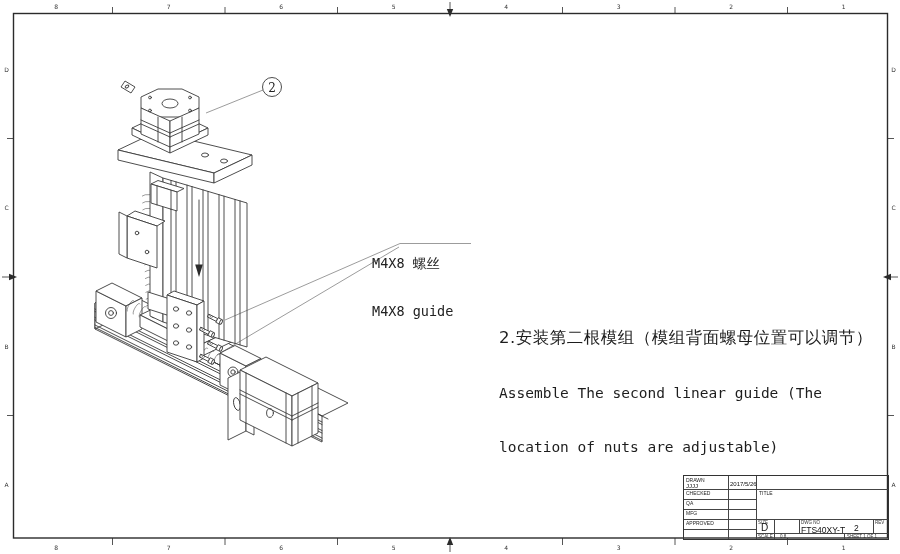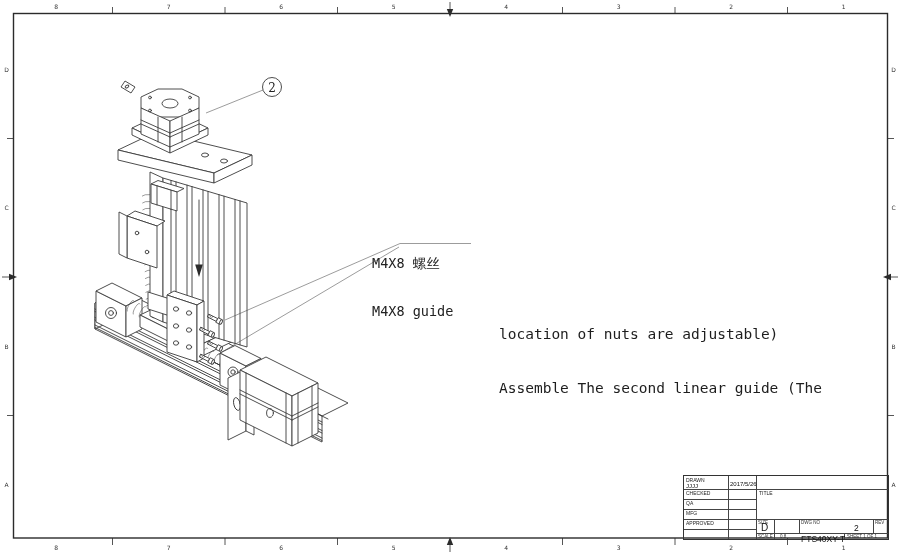--- a/index.html
+++ b/index.html
@@ -245,22 +245,23 @@
       <span>B</span>
       <span>A</span>
   </div>
 
   <div class="callout">
     <span style="display:block;">M4X8 螺丝</span>
     <span style="display:block;">M4X8 guide</span>
   </div>
 
   <div class="note">
+    <span class="zh">2.安装第二根模组（模组背面螺母位置可以调节）</span>
+    <span class="en">Assemble The second linear guide (The</span>
     <span class="en">location of nuts are adjustable)</span>
-    <span class="en">Assemble The second linear guide (The</span>
   </div>
 
   <div class="tb">
     <div class="vl" style="left:44px;top:0;height:63px;"></div>
     <div class="vl" style="left:72px;top:0;height:63px;"></div>
     <div class="hl" style="left:0;top:13px;width:204px;"></div>
     <div class="hl" style="left:0;top:23px;width:72px;"></div>
     <div class="hl" style="left:0;top:33px;width:72px;"></div>
     <div class="hl" style="left:0;top:43px;width:72px;"></div>
     <div class="hl" style="left:0;top:53px;width:72px;"></div>
@@ -276,20 +277,20 @@
     <span class="v" style="left:2px;top:7px;">JJJJ</span>
     <span class="v" style="left:46px;top:4.5px;">2017/5/26</span>
     <span class="t" style="left:2px;top:15px;">CHECKED</span>
     <span class="t" style="left:2px;top:25px;">QA</span>
     <span class="t" style="left:2px;top:35px;">MFG</span>
     <span class="t" style="left:2px;top:45px;">APPROVED</span>
     <span class="t" style="left:75px;top:15px;">TITLE</span>
     <span class="t4" style="left:74px;top:44px;">SIZE</span>
     <span class="big" style="left:77px;top:47px;">D</span>
     <span class="t4" style="left:117px;top:44px;">DWG NO</span>
-    <span class="dwg" style="left:117px;top:59px;">FTS40XY-T</span>
+    <span class="dwg" style="left:117px;top:50px;">FTS40XY-T</span>
     <span class="dwg" style="left:170px;top:47.5px;">2</span>
     <span class="t4" style="left:191px;top:44px;">REV</span>
     <span class="t4" style="left:74px;top:57.5px;">SCALE</span>
     <span class="t4" style="left:96px;top:57.5px;">0.8</span>
     <span class="t4" style="left:163px;top:57.5px;">SHEET 1 OF 1</span>
   </div>
 </div>
 
 </body></html>

